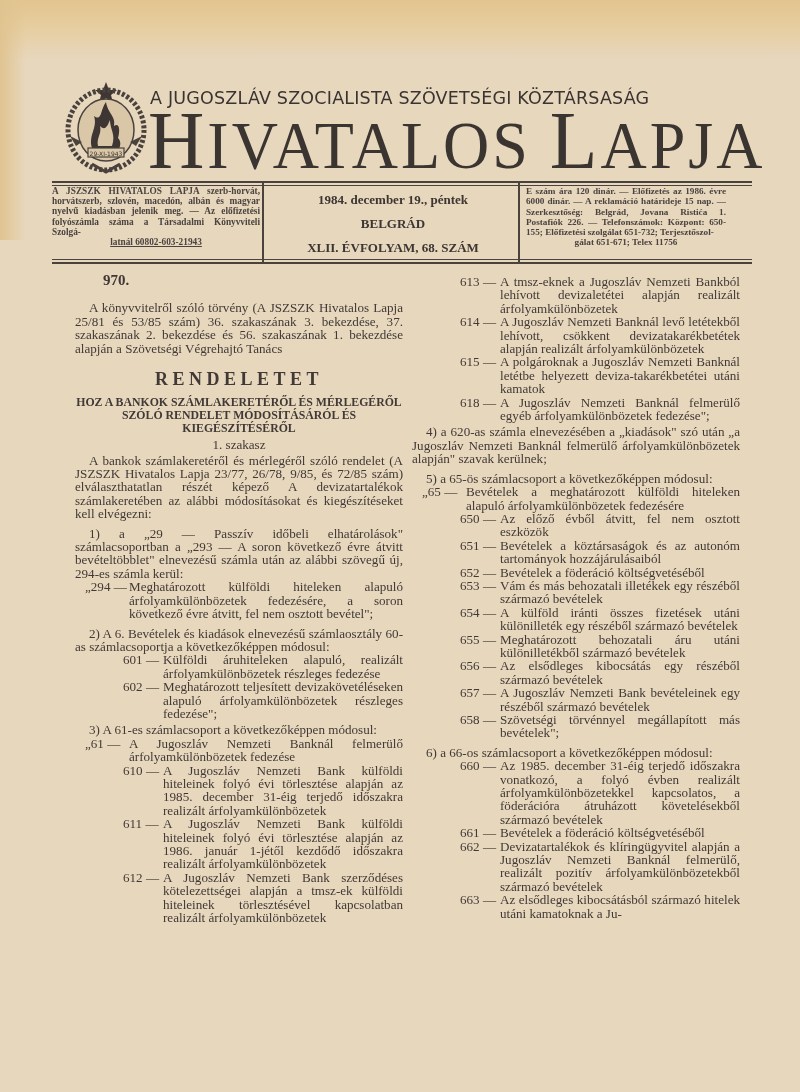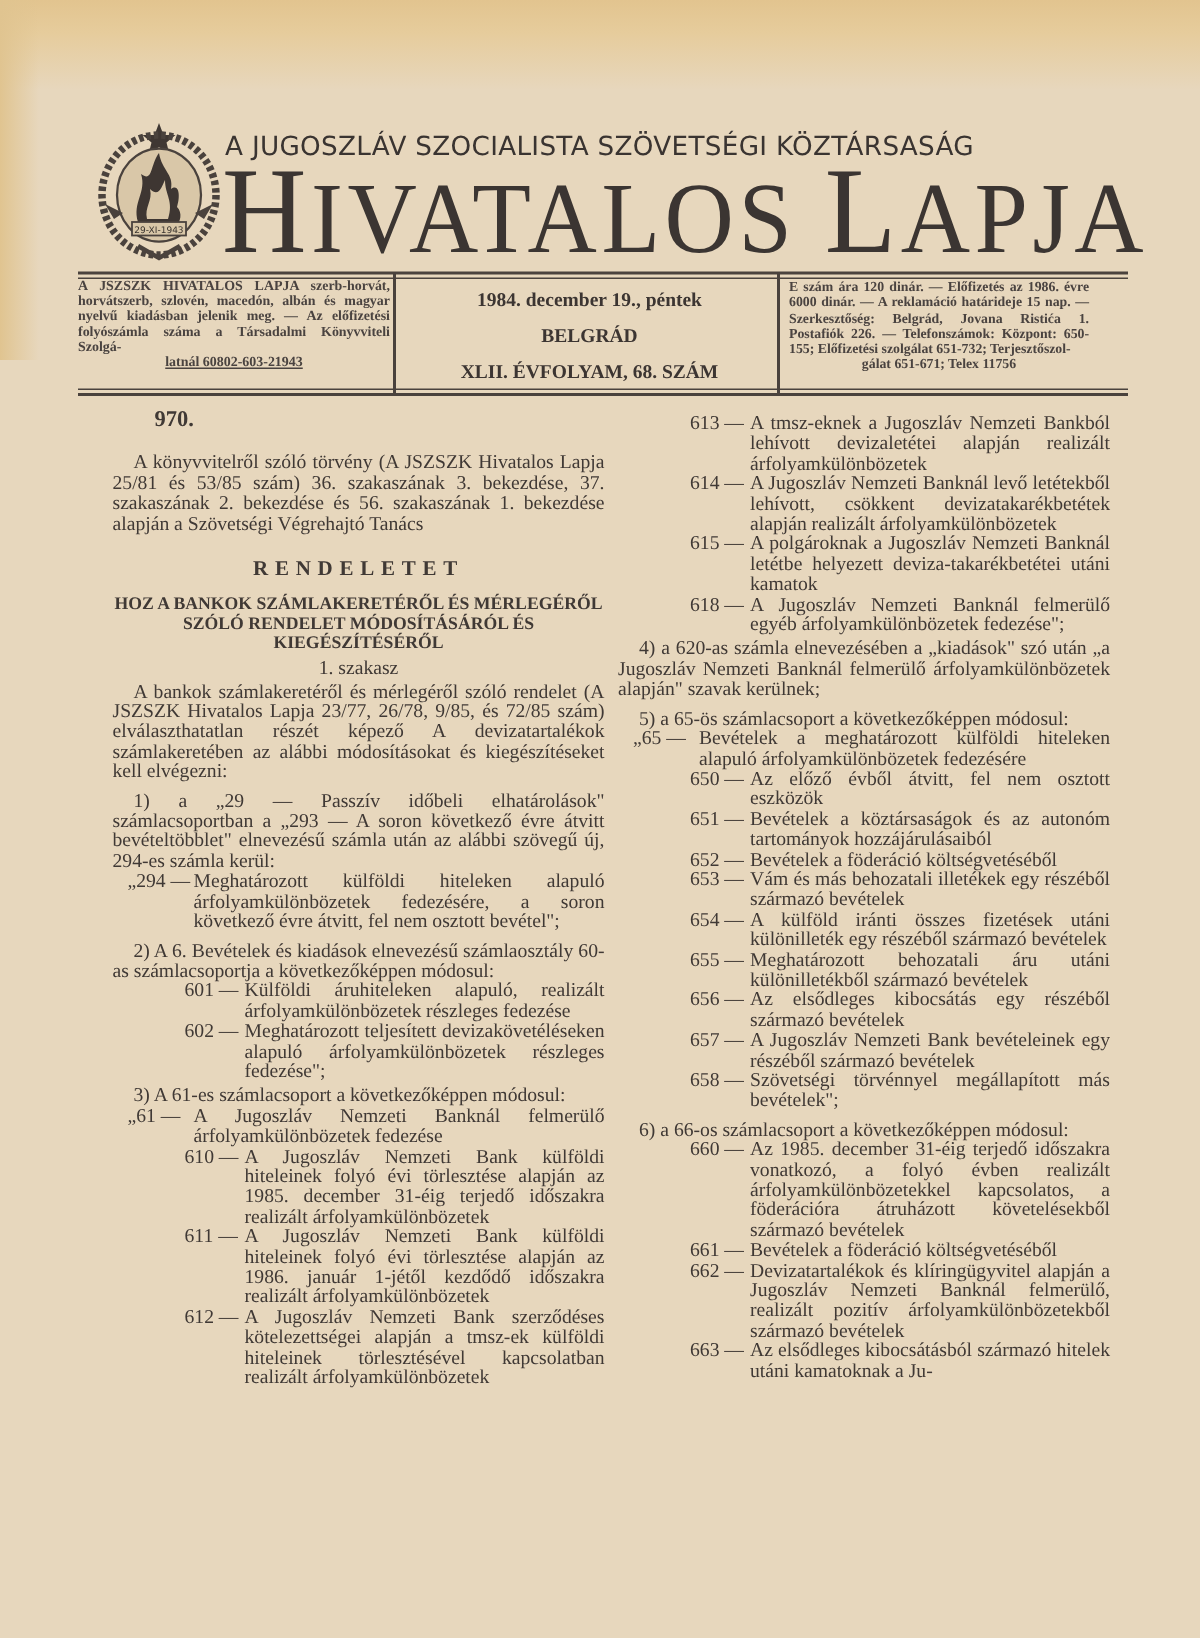--- a/index.html
+++ b/index.html
@@ -22,21 +22,21 @@
   .info-mid{left:268px;width:250px;text-align:center;font-weight:bold;color:#3c3532;}
   .info-mid div{font-size:13px;}
   .info-right{left:526px;width:200px;font-size:9.2px;line-height:10.3px;text-align:justify;font-weight:bold;color:#4a4340;}
   .info-right .last{text-align:center;display:block;}
   
   .col{position:absolute;top:274px;width:328px;font-size:13.1px;line-height:13.4px;color:#403935;}
   .col.left{left:75px;}
   .col.right{left:412px;top:275px;}
   .num{font-weight:bold;font-size:15px;margin:0 0 14px 28px;}
   p{margin:0;text-align:justify;text-indent:14px;}
-  .heading{text-align:center;font-weight:bold;font-size:14px;letter-spacing:4.5px;margin:18px 0 10px 0;}
+  .heading{text-align:center;font-weight:bold;font-size:18px;letter-spacing:4.5px;margin:18px 0 10px 0;}
   .subhead{text-align:center;font-weight:bold;font-size:11.8px;line-height:12.6px;margin-bottom:4px;}
   .center{text-align:center;}
   .entry{display:flex;text-align:justify;}
   .entry .code{flex:none;white-space:nowrap;}
   .entry .txt{flex:1;}
   .l1{padding-left:10px;justify-content:space-between;}
   .l1 .code{width:44px;}
   .l2{padding-left:48px;}
   .l2 .code{width:40px;}
   .gap{height:6px;}

